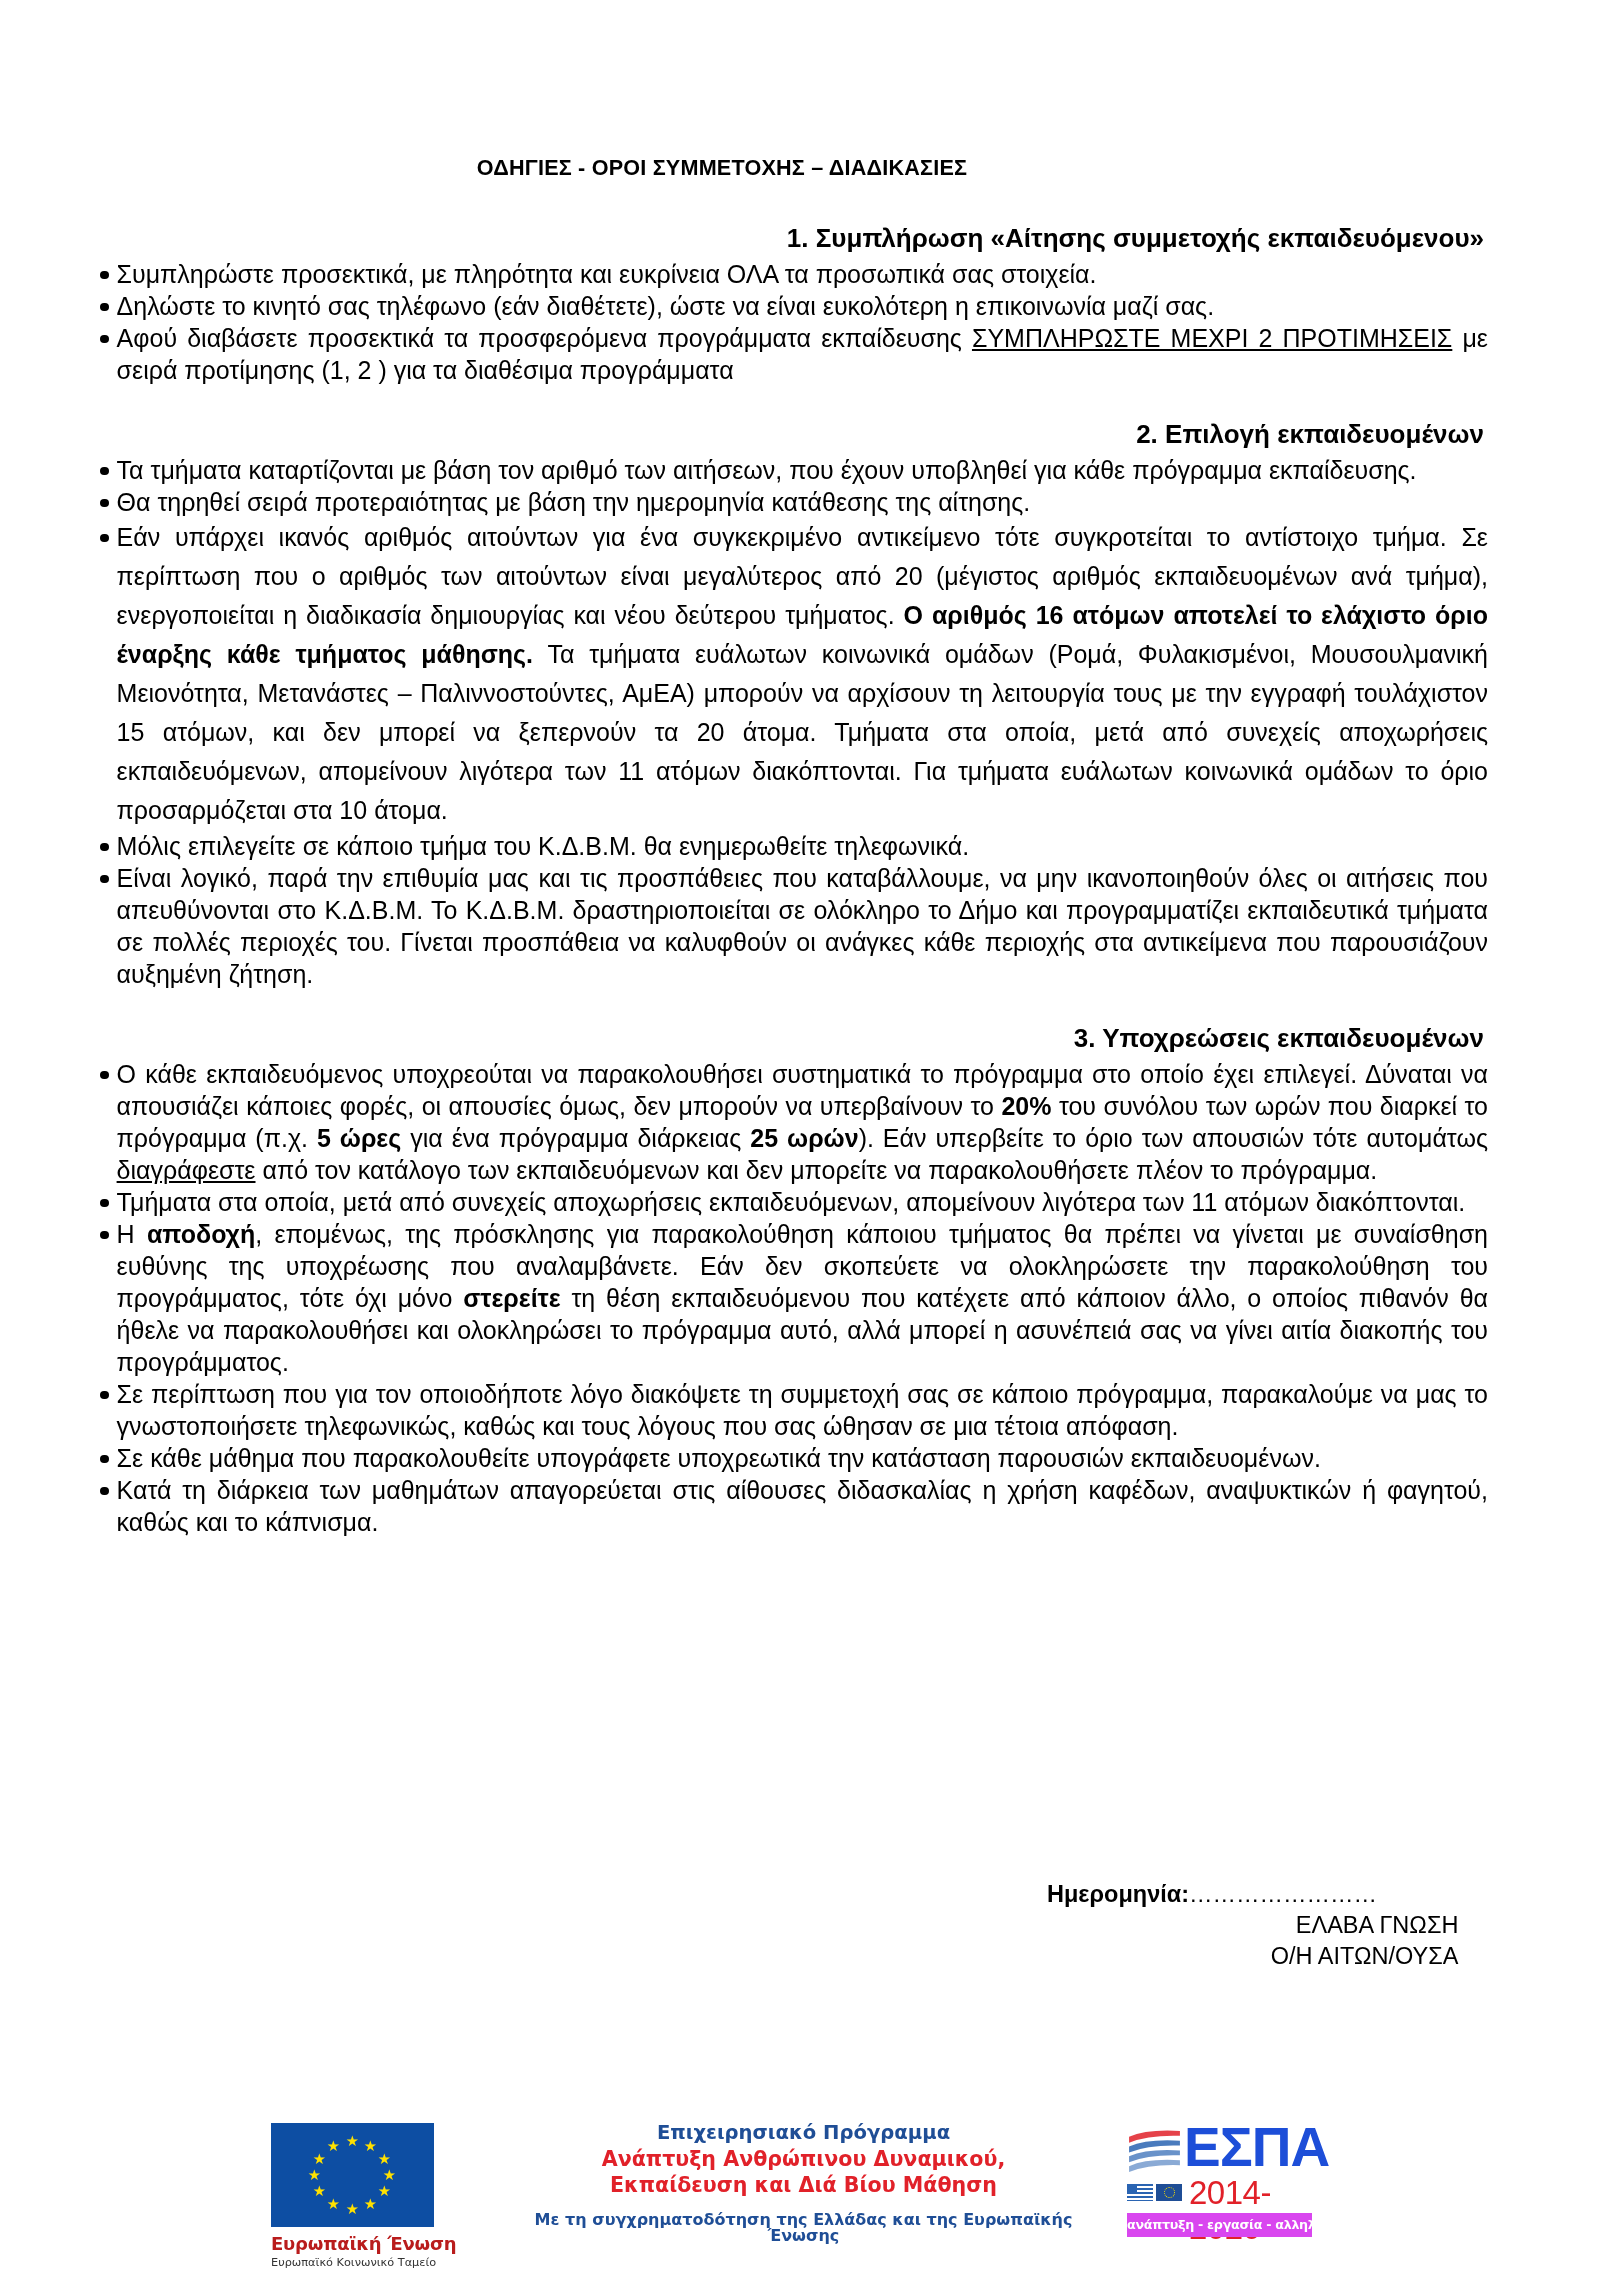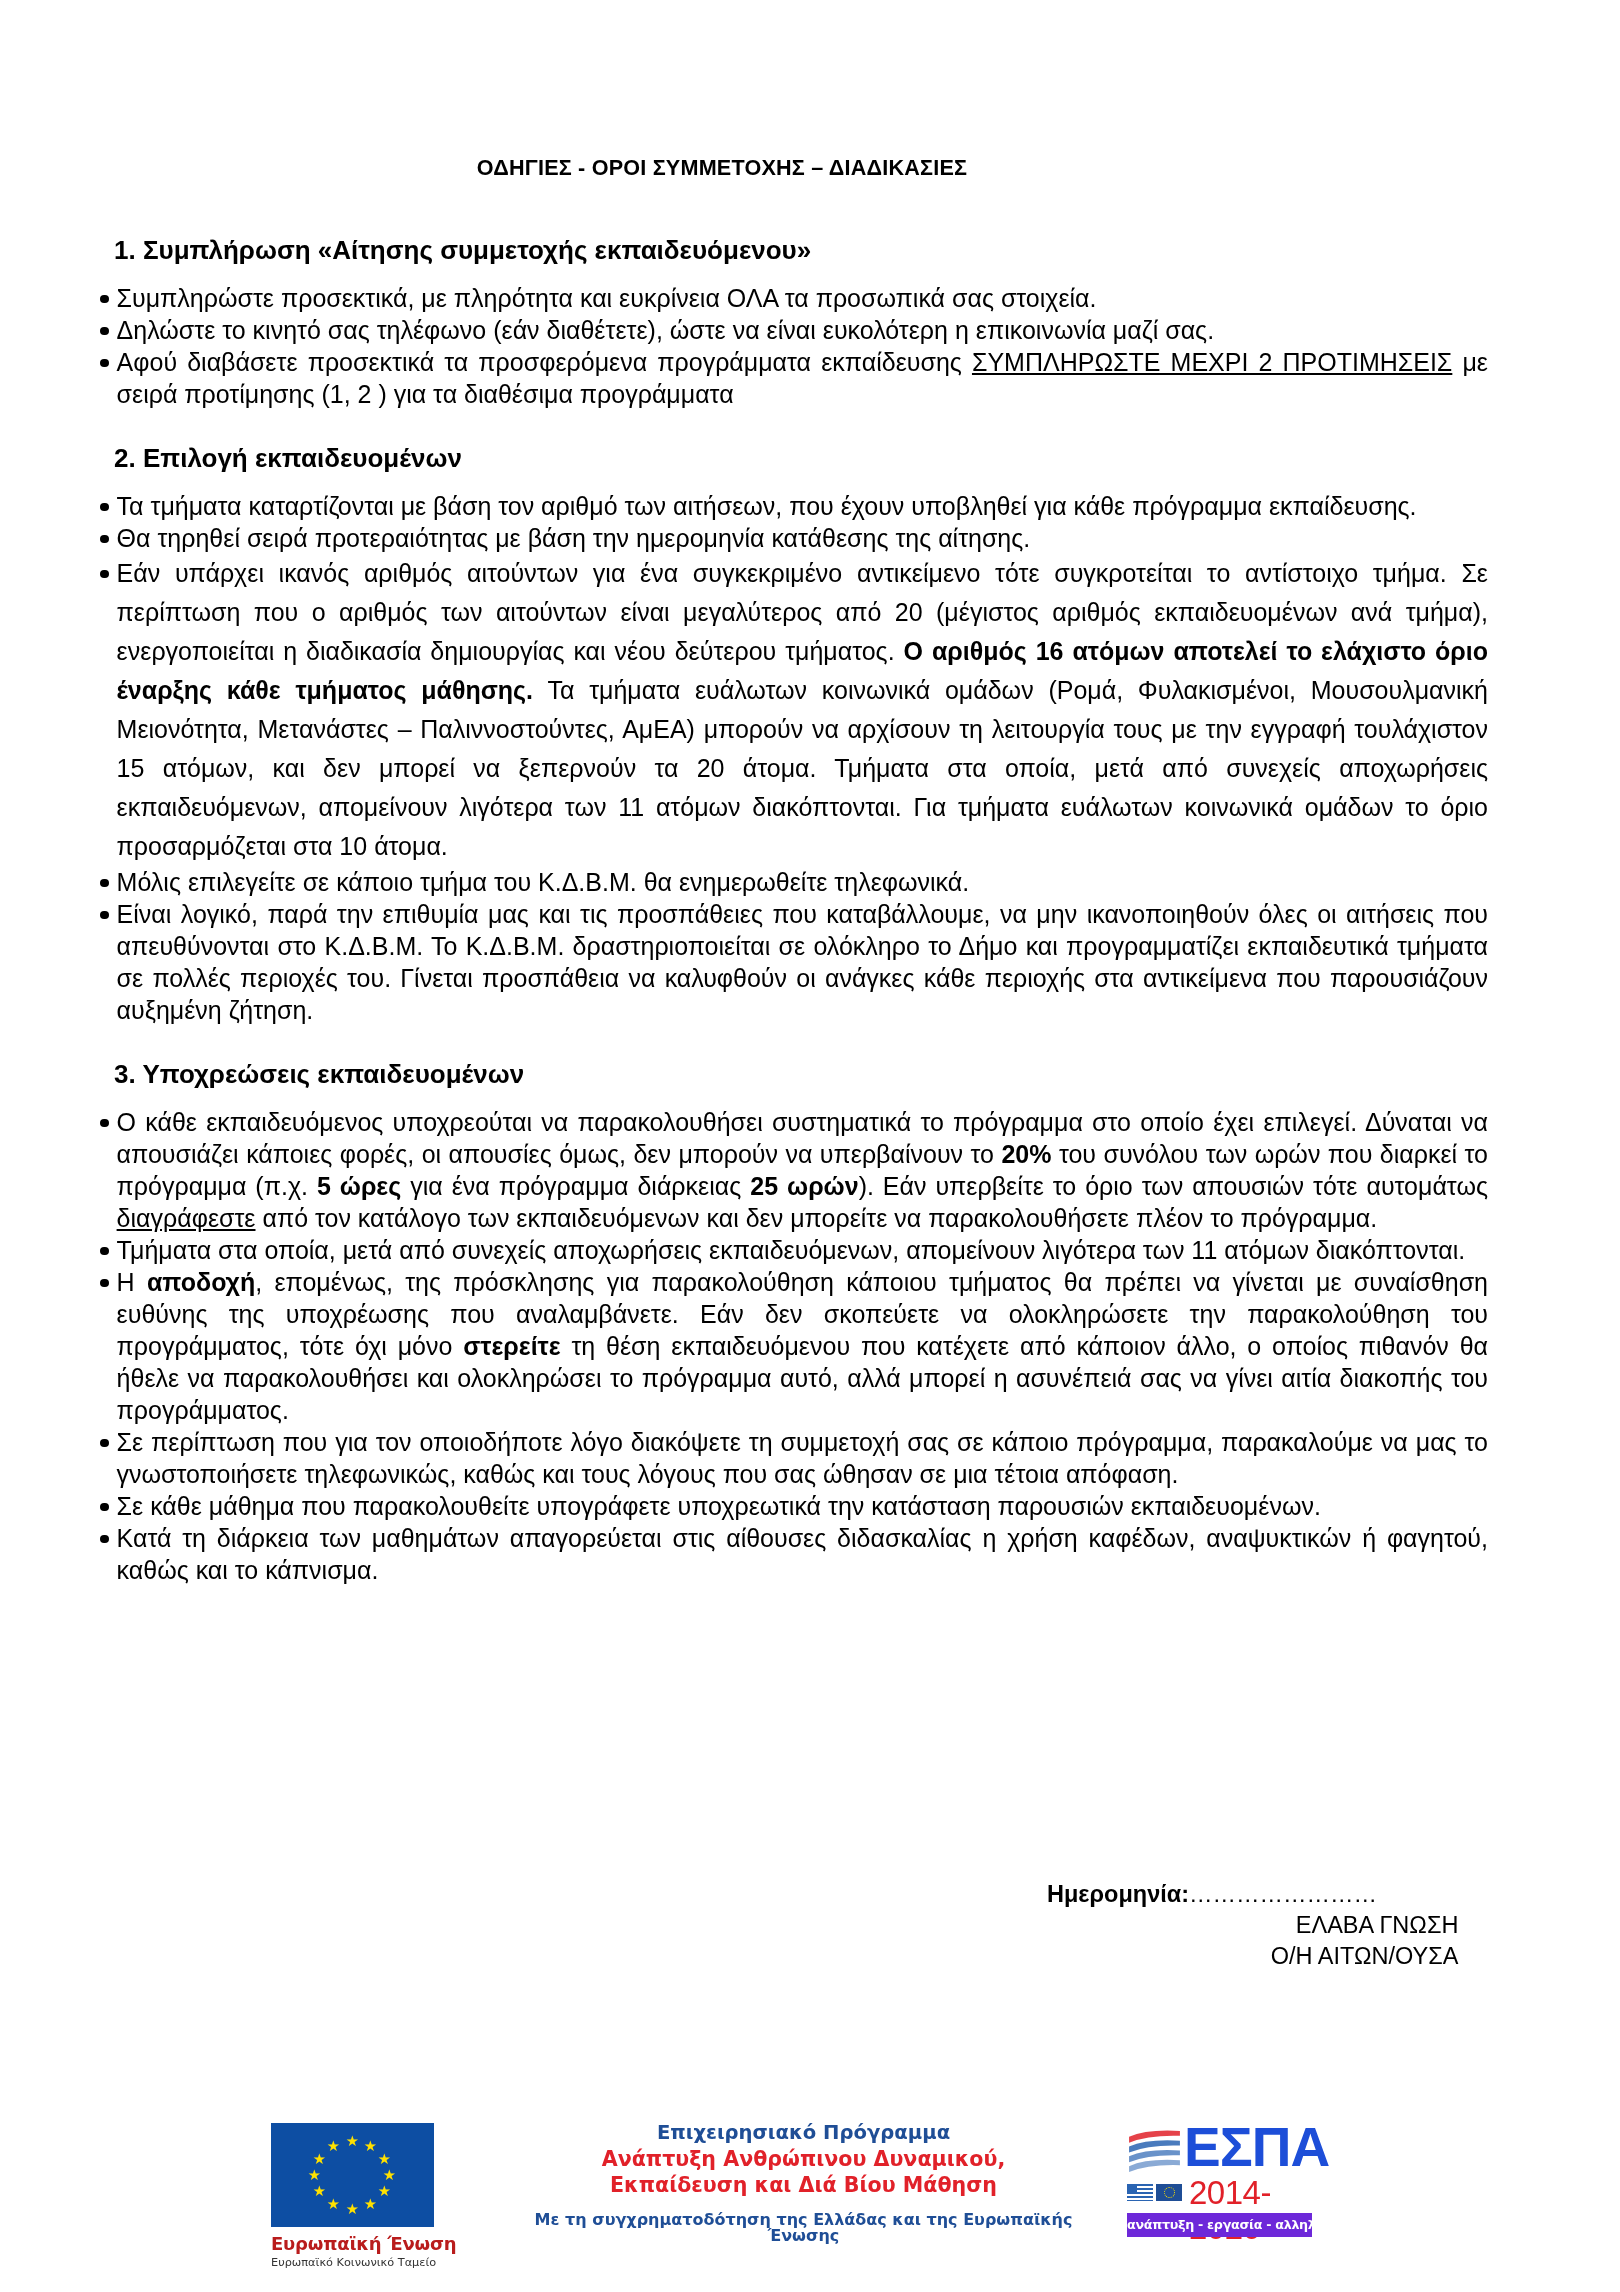--- a/index.html
+++ b/index.html
@@ -9,21 +9,21 @@
   }
   .page-title {
     position: absolute; left: 0; width: 1444px; top: 155px;
     text-align: center; font-weight: bold; font-size: 21.6px; letter-spacing: 0.2px;
   }
   .content {
     position: absolute; left: 98px; top: 218px; width: 1390px;
     font-size: 25px; line-height: 32px;
   }
   .section-heading {
-    font-weight: bold; font-size: 26px; line-height: 32px; margin: 16px;
+    font-weight: bold; font-size: 26px; line-height: 32px; margin: 4px; text-align: right;
   }
   .section { margin-bottom: 32px; }
   ul.bullets { list-style: none; margin: 0; padding: 0; }
   ul.bullets li {
     position: relative; padding-left: 18.6px; text-align: justify;
   }
   ul.bullets li::before {
     content: ""; position: absolute; left: 2px; top: 12.7px;
     width: 8.8px; height: 8.8px; border-radius: 50%; background: #000;
   }
@@ -77,21 +77,21 @@
     content: ""; position: absolute; left: 0; top: 0; width: 9.8px; height: 8.8px; background: #2a64b2;
   }
   .flag-eu-small {
     position: absolute; left: 29px; top: 65px; width: 25.5px; height: 16.7px; background: #1f4e96;
   }
   .flag-eu-small::after {
     content: ""; position: absolute; left: 7.8px; top: 2.9px; width: 8.8px; height: 8.8px;
     border: 1px dotted #ffe100; border-radius: 50%;
   }
   .espa-bar {
-    position: absolute; left: 0; top: 94px; width: 185px; height: 23.5px; background: #6d28d9;
+    position: absolute; left: 0; top: 94px; width: 185px; height: 23.5px; background: #d946ef;
     color: #fff; font-size: 12.7px; line-height: 23.5px; text-align: left; font-weight: bold;
     font-family: "DejaVu Sans", sans-serif; white-space: nowrap; letter-spacing: -0.3px;
   }
 </style>
 </head>
 <body>
 
 <div class="page-title">ΟΔΗΓΙΕΣ - ΟΡΟΙ ΣΥΜΜΕΤΟΧΗΣ – ΔΙΑΔΙΚΑΣΙΕΣ</div>
 
 <div class="content">

